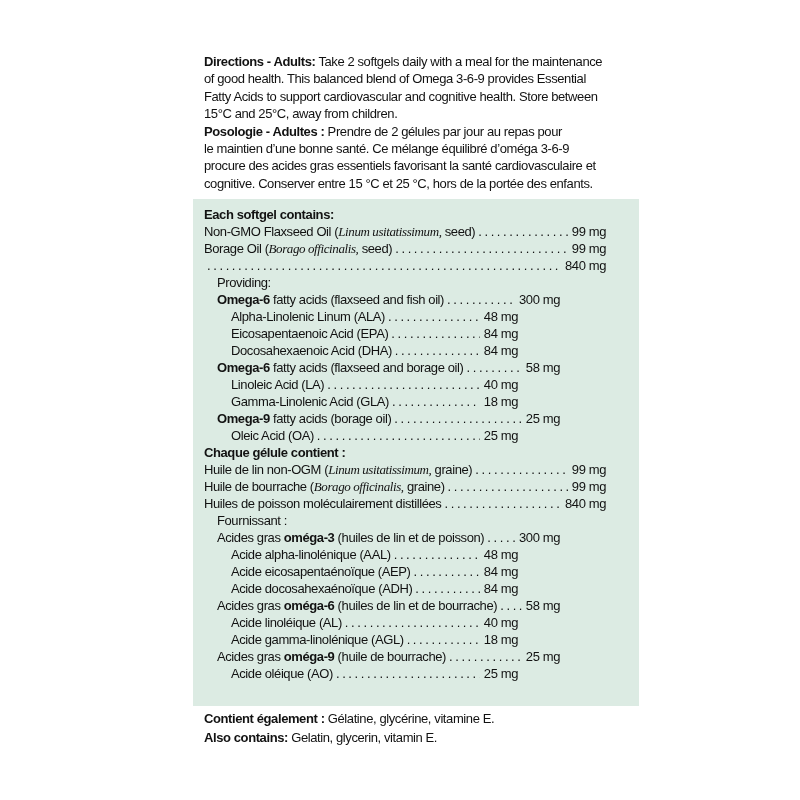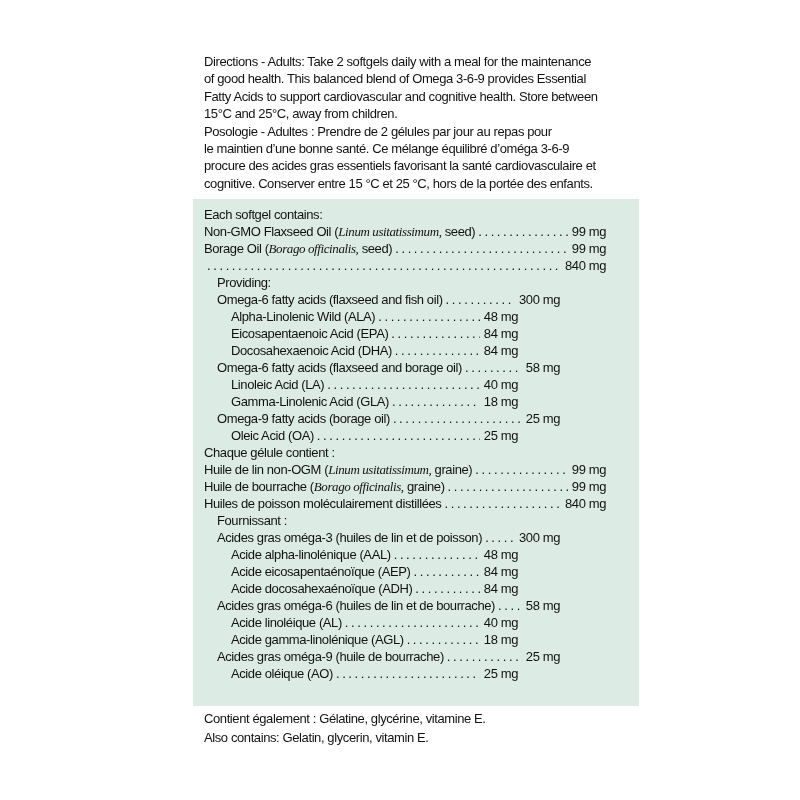--- a/index.html
+++ b/index.html
@@ -47,21 +47,21 @@
     letter-spacing: -0.4px;
   }
   .row {
     display: flex;
     align-items: baseline;
     white-space: nowrap;
   }
   .ind1 { padding-left: 13px; }
   .ind2 { padding-left: 27px; }
   .label { flex: 0 0 auto; }
-  .seg-b { font-weight: 400; }
+  .seg-b { font-weight: 700; }
   .seg-i { font-style: italic; font-family: Liberation Serif, serif; }
   .dots {
     flex: 1 1 0;
     min-width: 0;
     overflow: hidden;
     margin: 0 4px 0 3px;
   }
   .dots::after {
     content: "....................................................................................................................................";
     letter-spacing: 2.6px;
@@ -121,21 +121,21 @@
       </div>
       <div class="row ind1">
         <span class="label"><span class="seg-n">Providing:</span></span>
       </div>
       <div class="row ind1">
         <span class="label"><span class="seg-b">Omega-6</span><span class="seg-n"> fatty acids (flaxseed and fish oil)</span></span>
         <span class="dots"></span>
         <span class="value va1">300 mg</span>
       </div>
       <div class="row ind2">
-        <span class="label"><span class="seg-n">Alpha-Linolenic Wild (ALA)</span></span>
+        <span class="label"><span class="seg-n">Alpha-Linolenic Linum (ALA)</span></span>
         <span class="dots"></span>
         <span class="value va2">48 mg</span>
       </div>
       <div class="row ind2">
         <span class="label"><span class="seg-n">Eicosapentaenoic Acid (EPA)</span></span>
         <span class="dots"></span>
         <span class="value va2">84 mg</span>
       </div>
       <div class="row ind2">
         <span class="label"><span class="seg-n">Docosahexaenoic Acid (DHA)</span></span>

